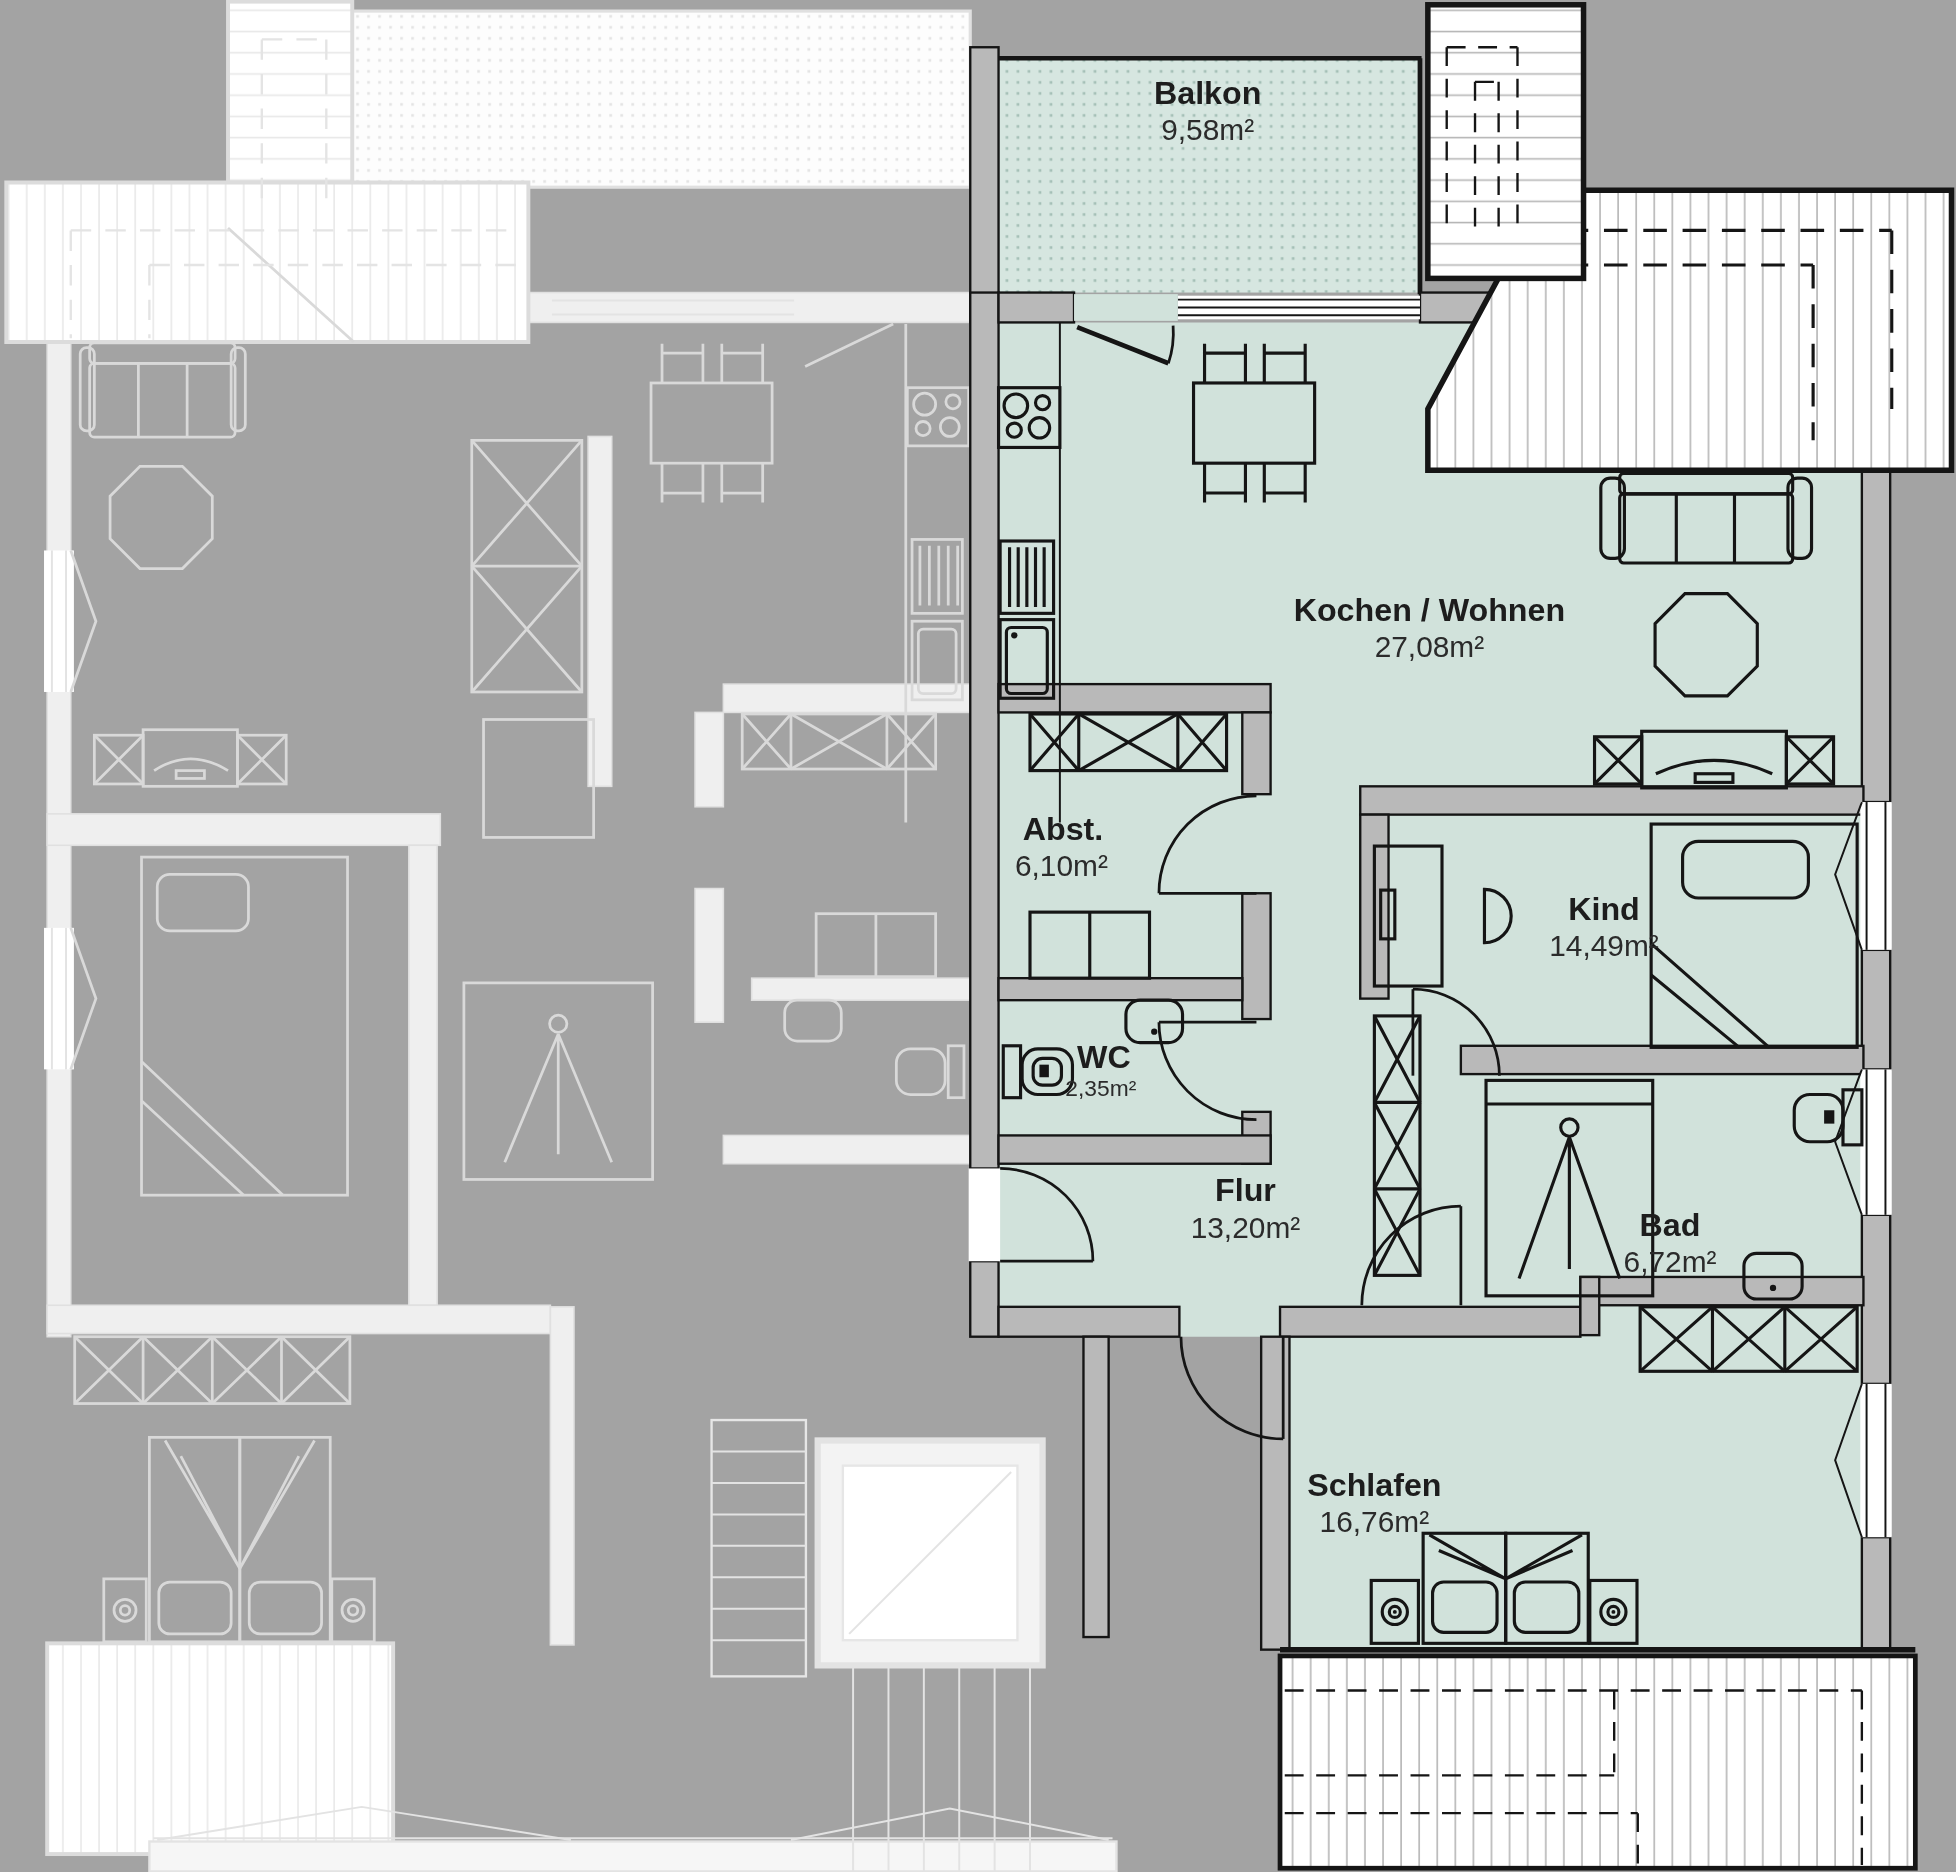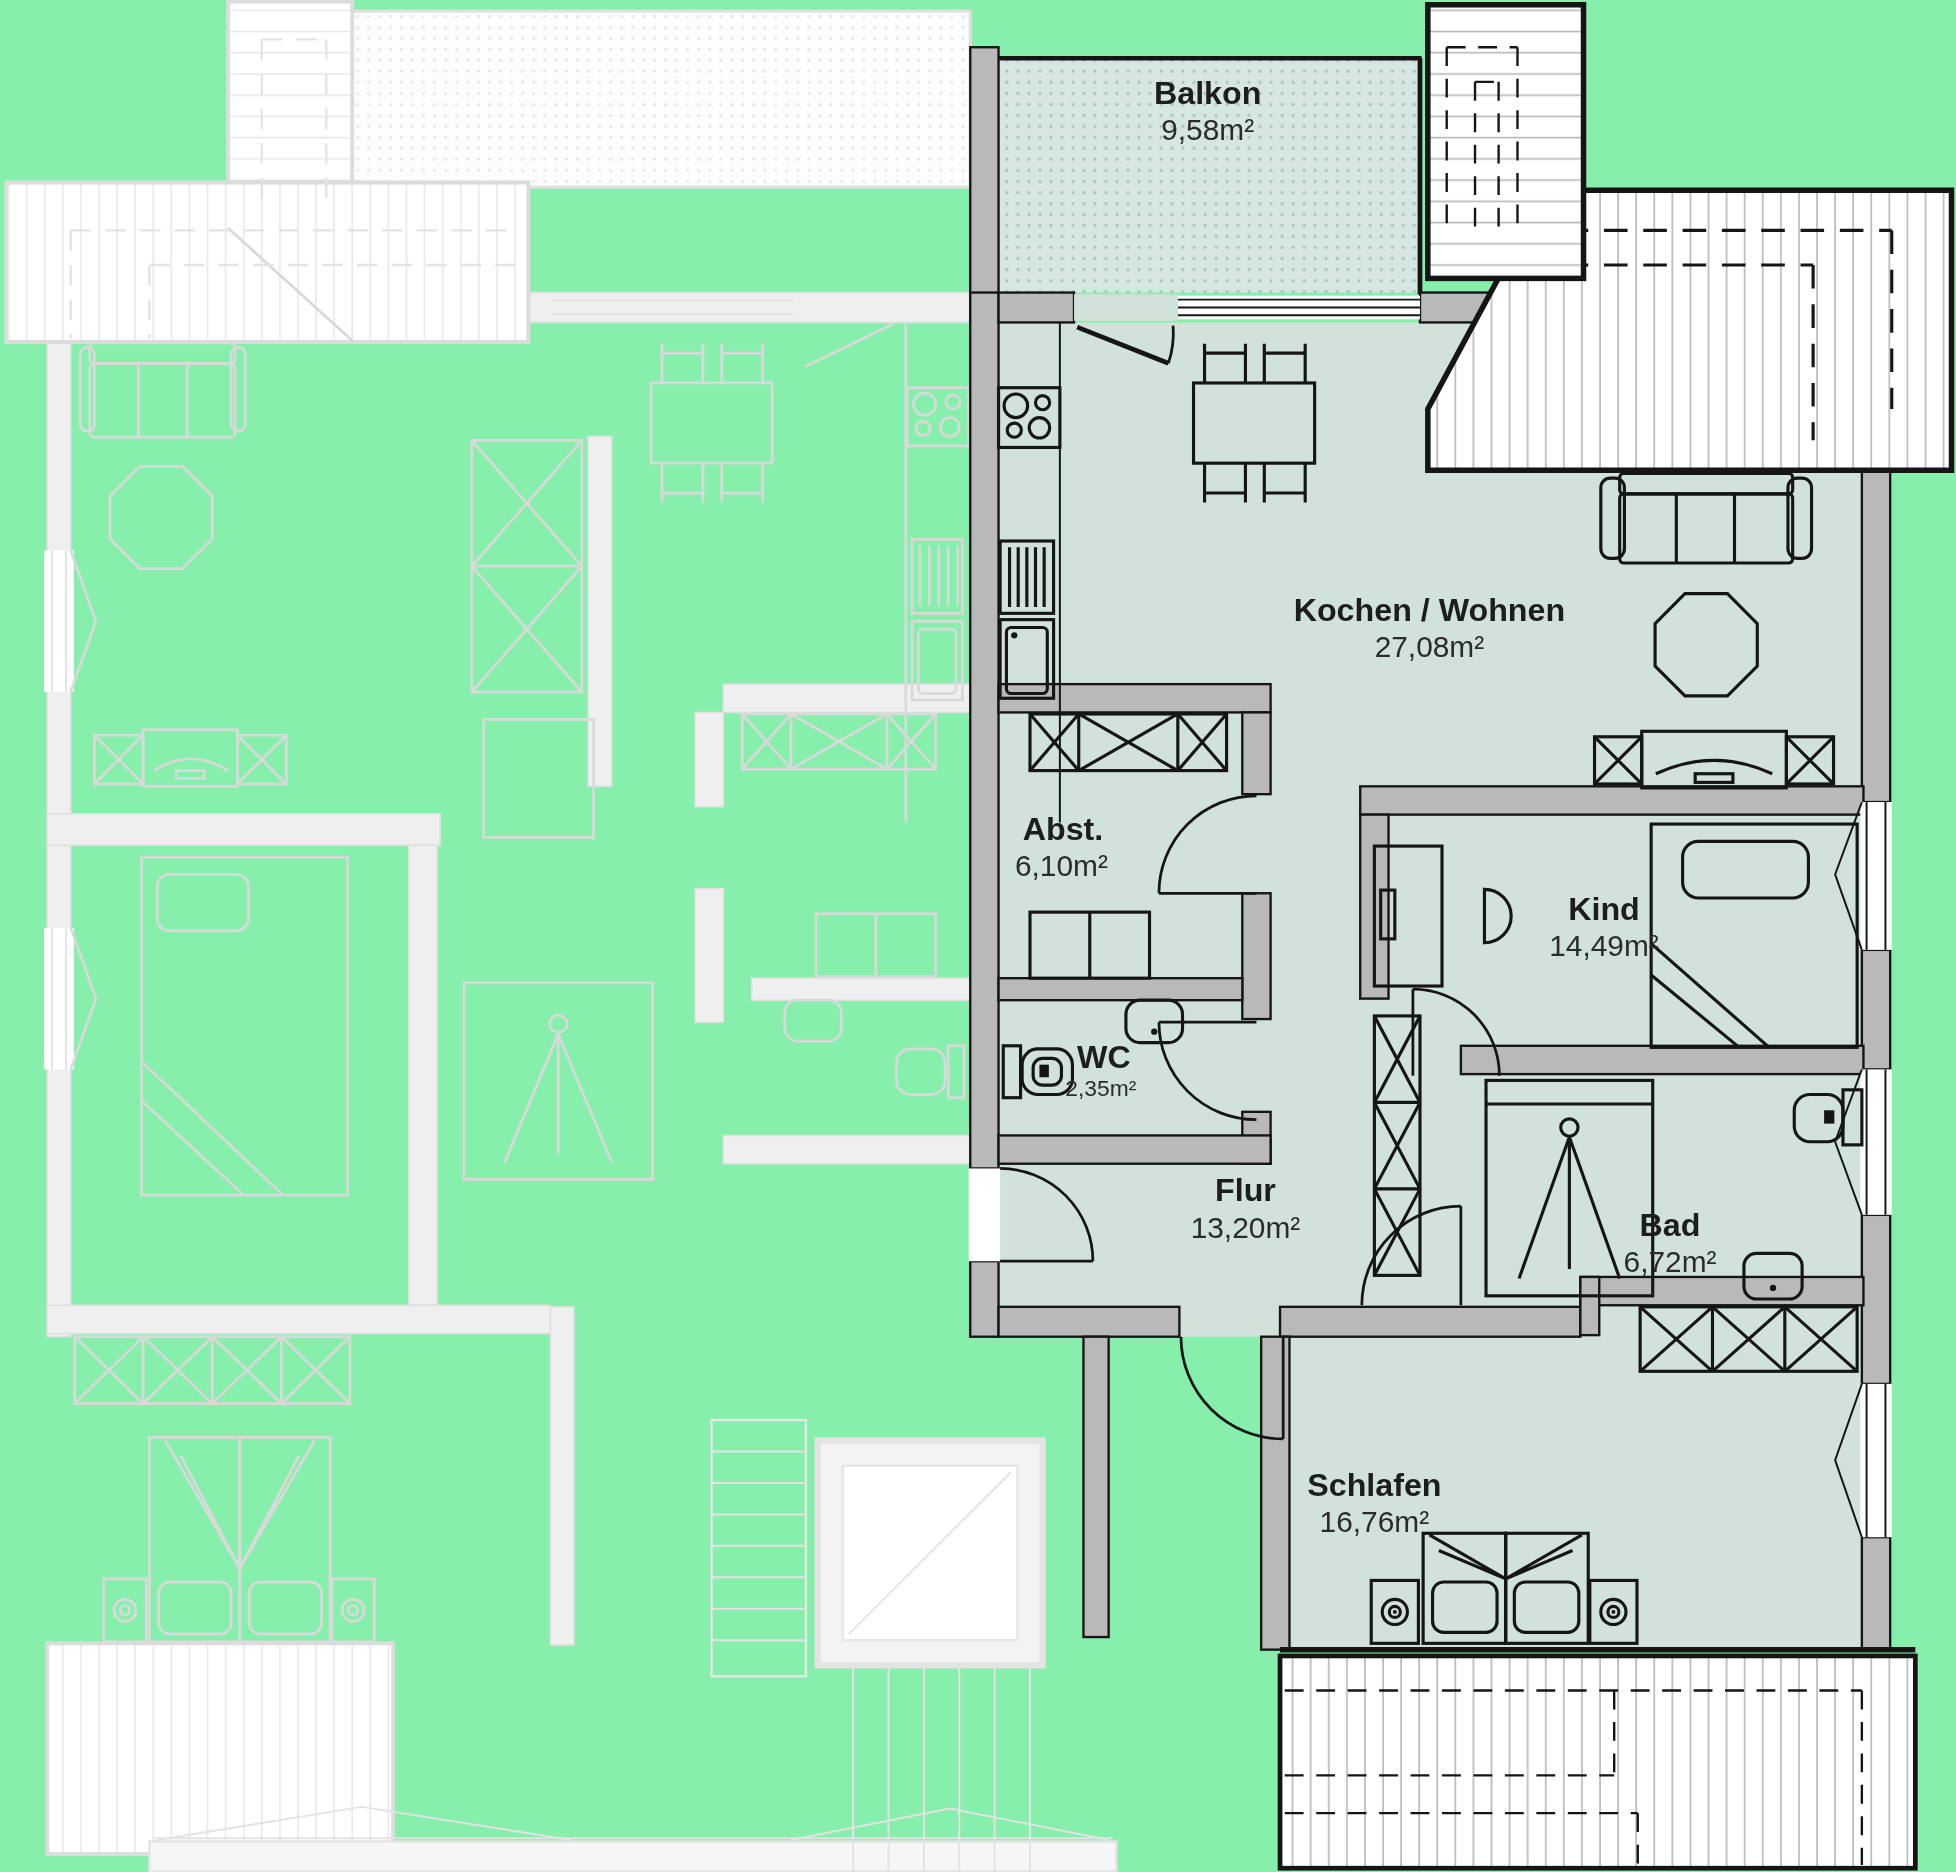--- a/index.html
+++ b/index.html
@@ -1,16 +1,16 @@
 <!DOCTYPE html>
 <html style="--room-fill: #d1e2db; --balcony-tile: #d6e6e0; --balcony-dot: #a4bfb6; --wall-fill: #b9b9b9; --line: #151515; --faded: #d9d9d9;font-size:12.6px"><head>
 <meta charset="utf-8">
 <style>
   html,body{margin:0;padding:0;background:#fff;}
-  .stage{position:relative;width:1957px;height:1873px;background:#86efac;overflow:hidden;
+  .stage{position:relative;width:1957px;height:1873px;background:#a3a3a3;overflow:hidden;
          font-family:"Liberation Sans",sans-serif;}
   svg{position:absolute;left:0;top:0;}
 
   
   .teal{fill:var(--room-fill,#d1e2db);}
   .w{fill:var(--wall-fill,#b9b9b9);stroke:var(--line,#151515);stroke-width:3;}
   .fx{stroke:var(--line,#151515);stroke-width:4;fill:none;stroke-linecap:butt;}
   .thin{stroke:var(--line,#151515);stroke-width:2.5;fill:none;}
   .arc{stroke:var(--line,#151515);stroke-width:3.5;fill:none;}
   .blk{stroke:var(--line,#151515);fill:none;}

